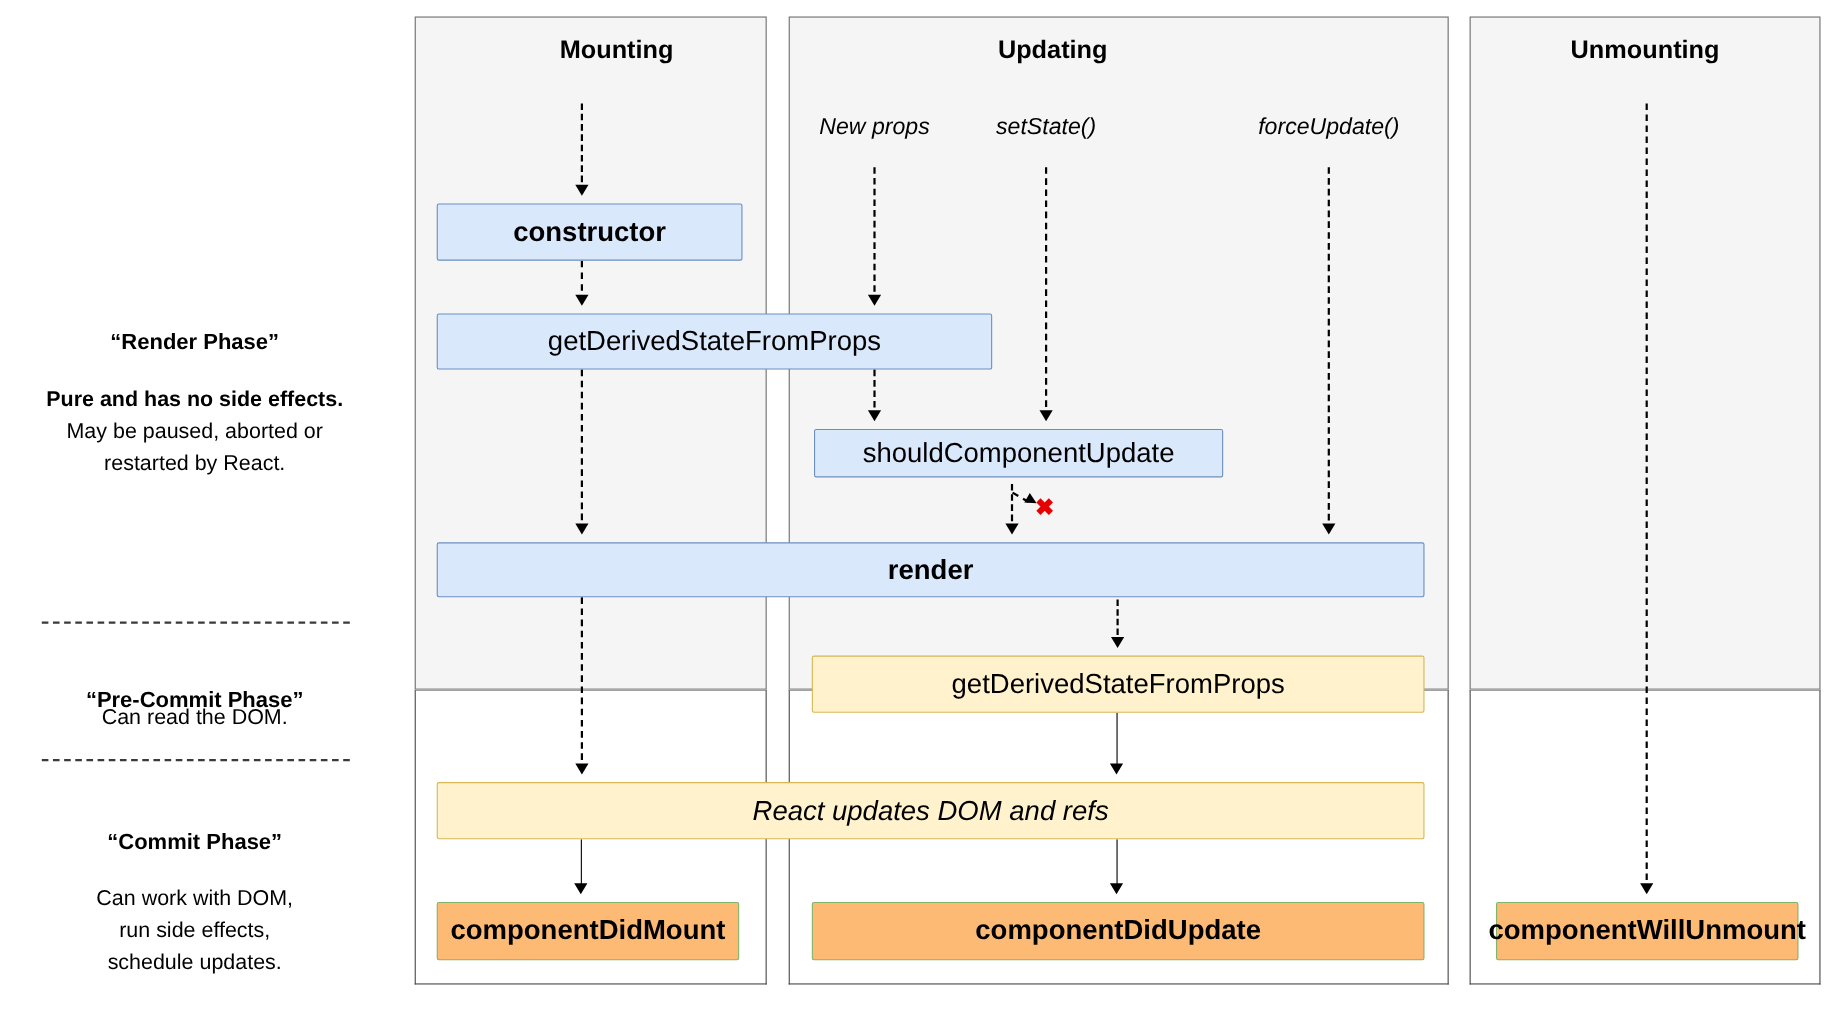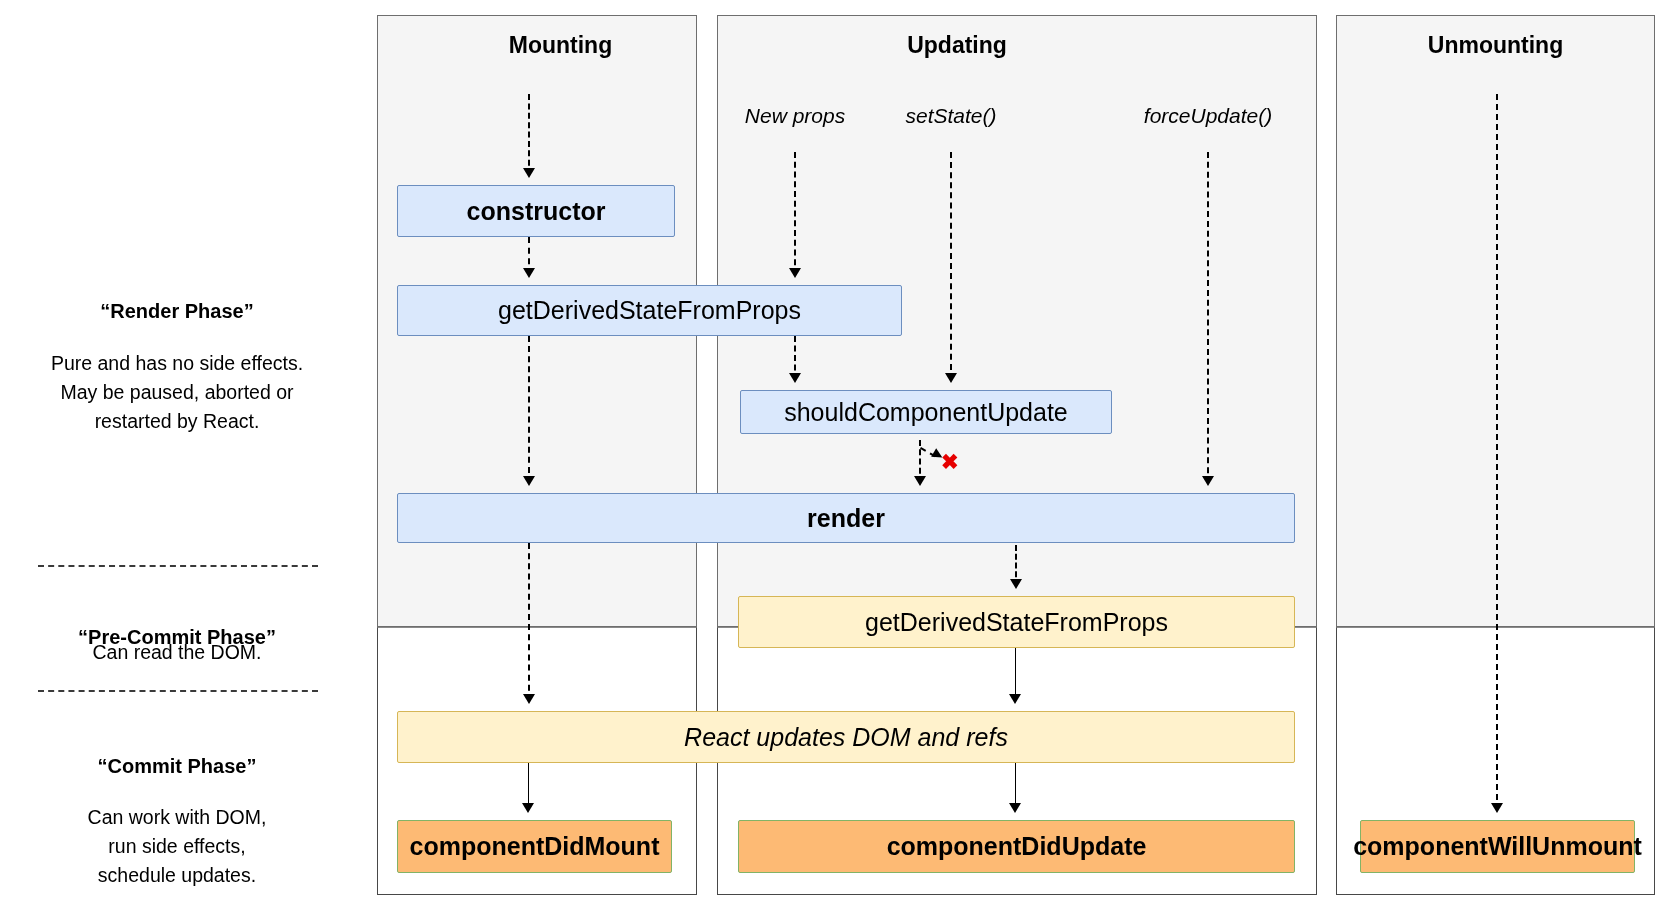--- a/index.html
+++ b/index.html
@@ -88,21 +88,21 @@
   <div class="node blue" style="left:397px;top:285px;width:505px;height:51px;">getDerivedStateFromProps</div>
   <div class="node blue" style="left:740px;top:390px;width:372px;height:44px;">shouldComponentUpdate</div>
   <div class="node blue bold" style="left:397px;top:493px;width:898px;height:50px;">render</div>
   <div class="node yellow" style="left:738px;top:596px;width:557px;height:52px;">getDerivedStateFromProps</div>
   <div class="node yellow italic" style="left:397px;top:711px;width:898px;height:52px;">React updates DOM and refs</div>
   <div class="node green" style="left:397px;top:820px;width:275px;height:53px;">componentDidMount</div>
   <div class="node green" style="left:738px;top:820px;width:557px;height:53px;">componentDidUpdate</div>
   <div class="node green" style="left:1360px;top:820px;width:275px;height:53px;">componentWillUnmount</div>
 
   <div class="side-title" style="top:300px;">“Render Phase”</div>
-  <div class="side-line" style="top:352px;">Pure and has no side effects.</div>
+  <div class="side-line" style="top:352px;font-weight:bold;">Pure and has no side effects.</div>
   <div class="side-line" style="top:381px;">May be paused, aborted or</div>
   <div class="side-line" style="top:410px;">restarted by React.</div>
 
   <div class="divider" style="top:565px;"></div>
   <div class="side-title" style="top:626px;">“Pre-Commit Phase”</div>
   <div class="side-line" style="top:641px;">Can read the DOM.</div>
   <div class="divider" style="top:690px;"></div>
 
   <div class="side-title" style="top:755px;">“Commit Phase”</div>
   <div class="side-line" style="top:806px;">Can work with DOM,</div>

